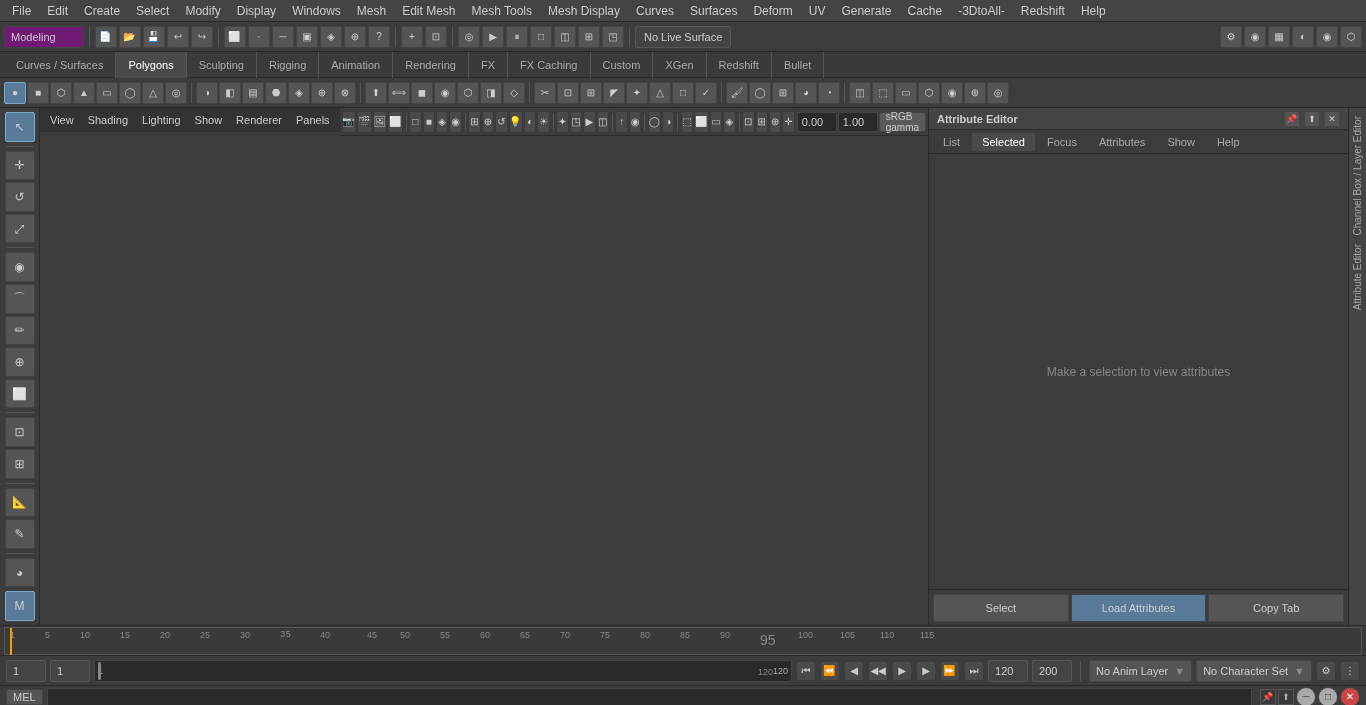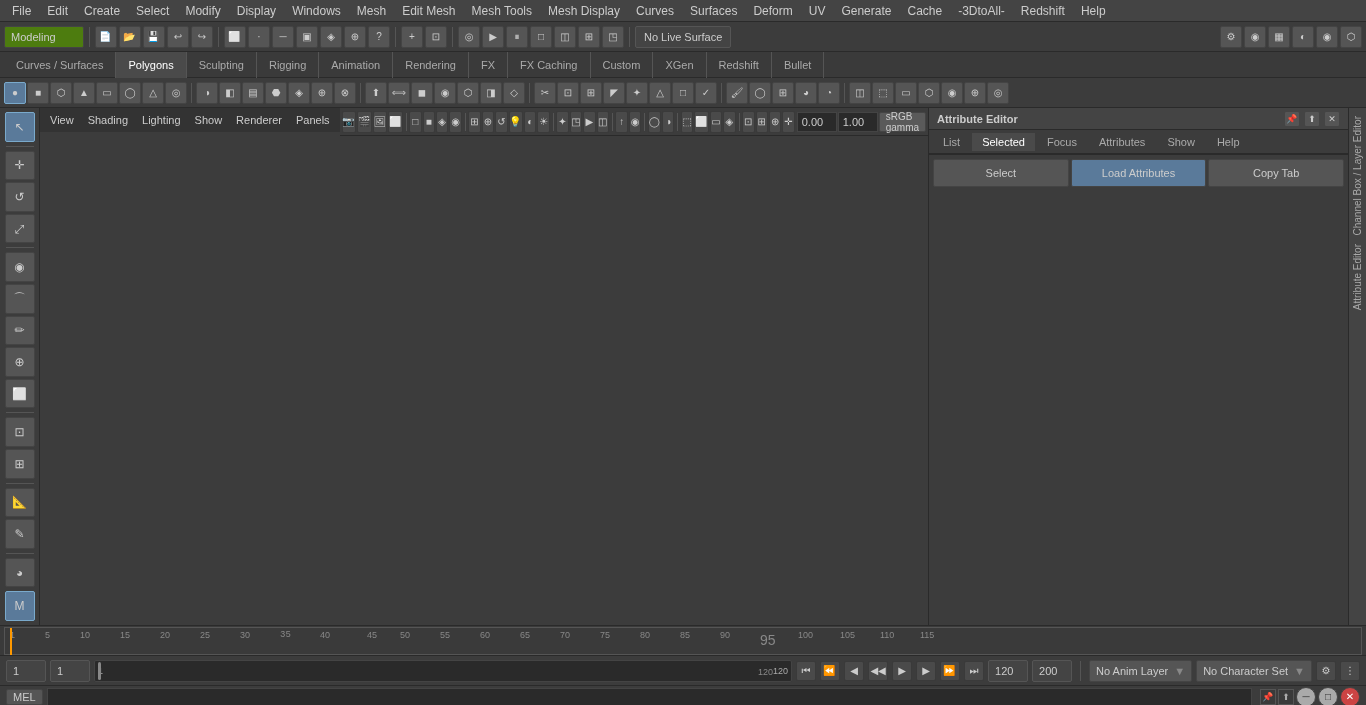--- a/index.html
+++ b/index.html
@@ -56,21 +56,21 @@
     }
     .tb-separator {
       width: 1px;
       height: 20px;
       background: #555;
       margin: 0 3px;
     }
     .tb-dropdown {
       display: flex;
       align-items: center;
-      background: #4d7c0f;
+      background: #701a75;
       border: 1px solid #444;
       border-radius: 2px;
       height: 22px;
       padding: 0 6px;
       cursor: pointer;
       font-size: 11px;
       color: #ccc;
       min-width: 80px;
     }
     .live-surface-btn {
@@ -756,20 +756,23 @@
       </div>
     </div>
     <div id="attr-tabs">
       <div class="attr-tab">List</div>
       <div class="attr-tab" style="color:#fff;background:#4a4a4a;">Selected</div>
       <div class="attr-tab">Focus</div>
       <div class="attr-tab">Attributes</div>
       <div class="attr-tab">Show</div>
       <div class="attr-tab">Help</div>
     </div>
+    <div id="attr-content">
+      <span>Make a selection to view attributes</span>
+    </div>
     <div id="attr-footer">
       <div class="attr-footer-btn">Select</div>
       <div class="attr-footer-btn active">Load Attributes</div>
       <div class="attr-footer-btn">Copy Tab</div>
     </div>
   </div>
 
   <div id="right-side-tab">
     <div class="side-tab-label">Channel Box / Layer Editor</div>
     <div class="side-tab-label">Attribute Editor</div>

